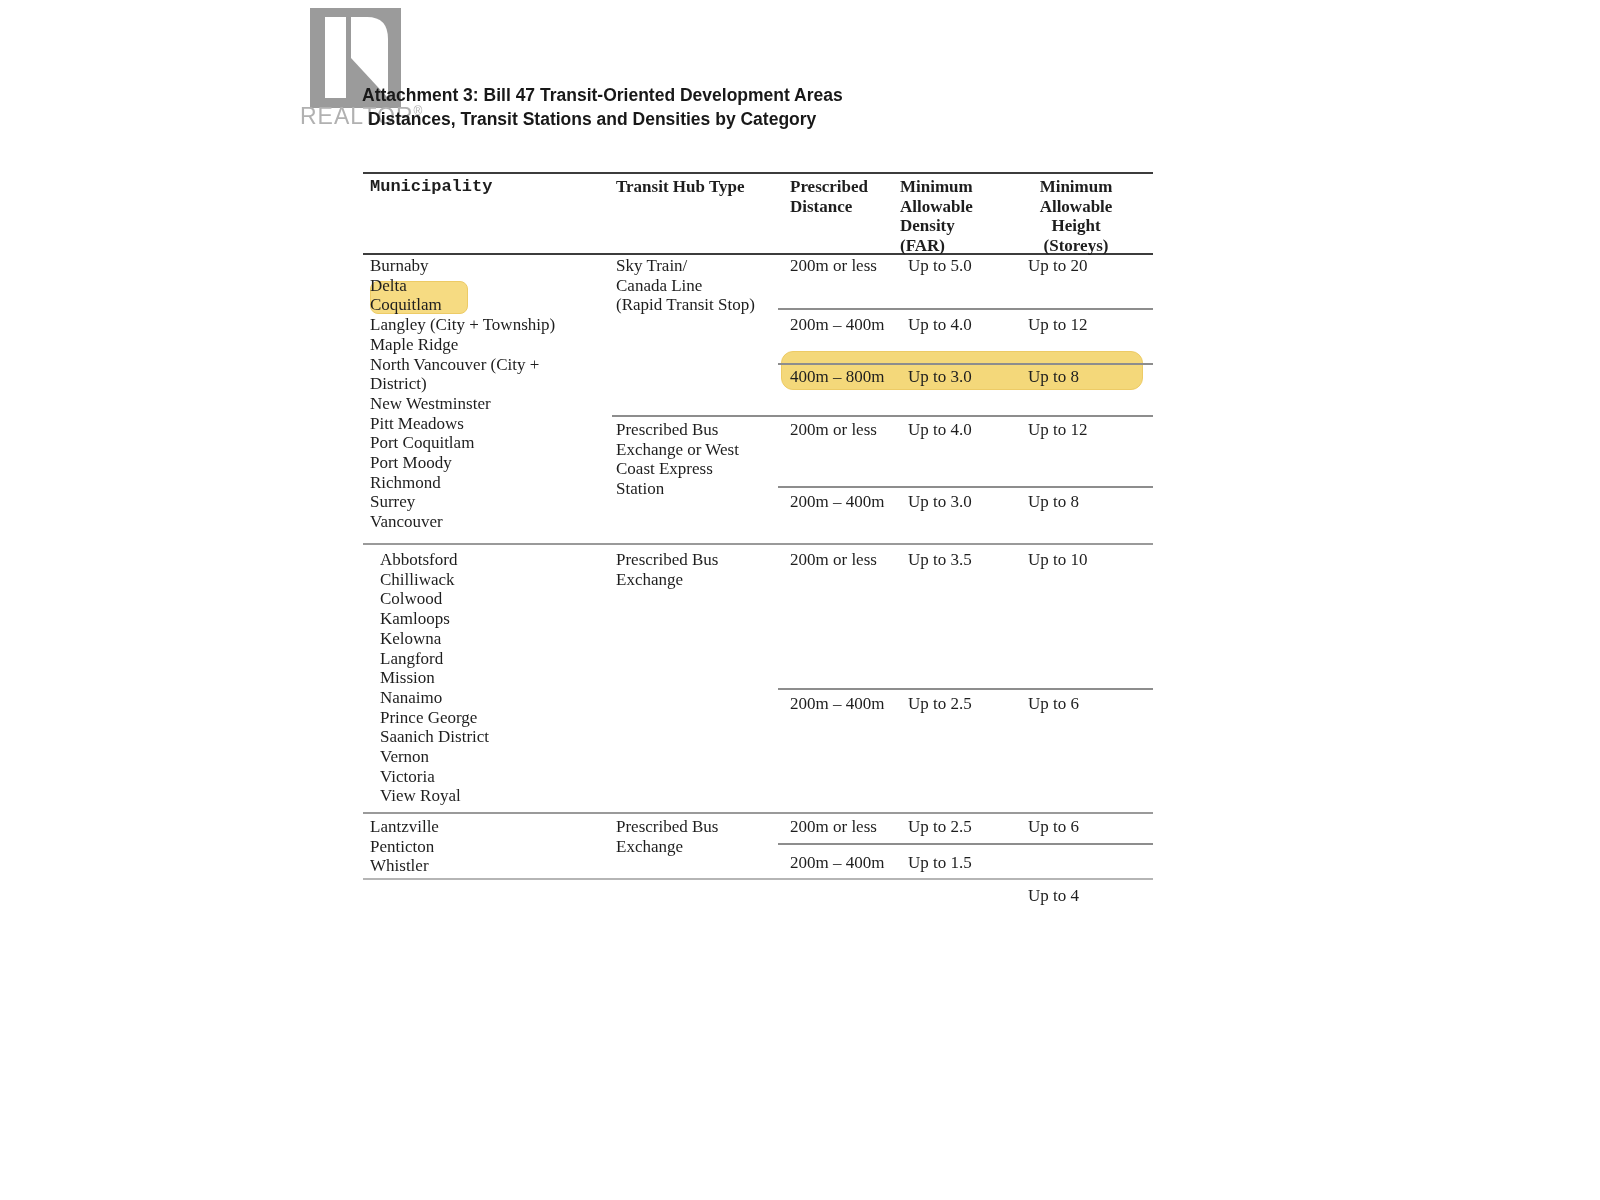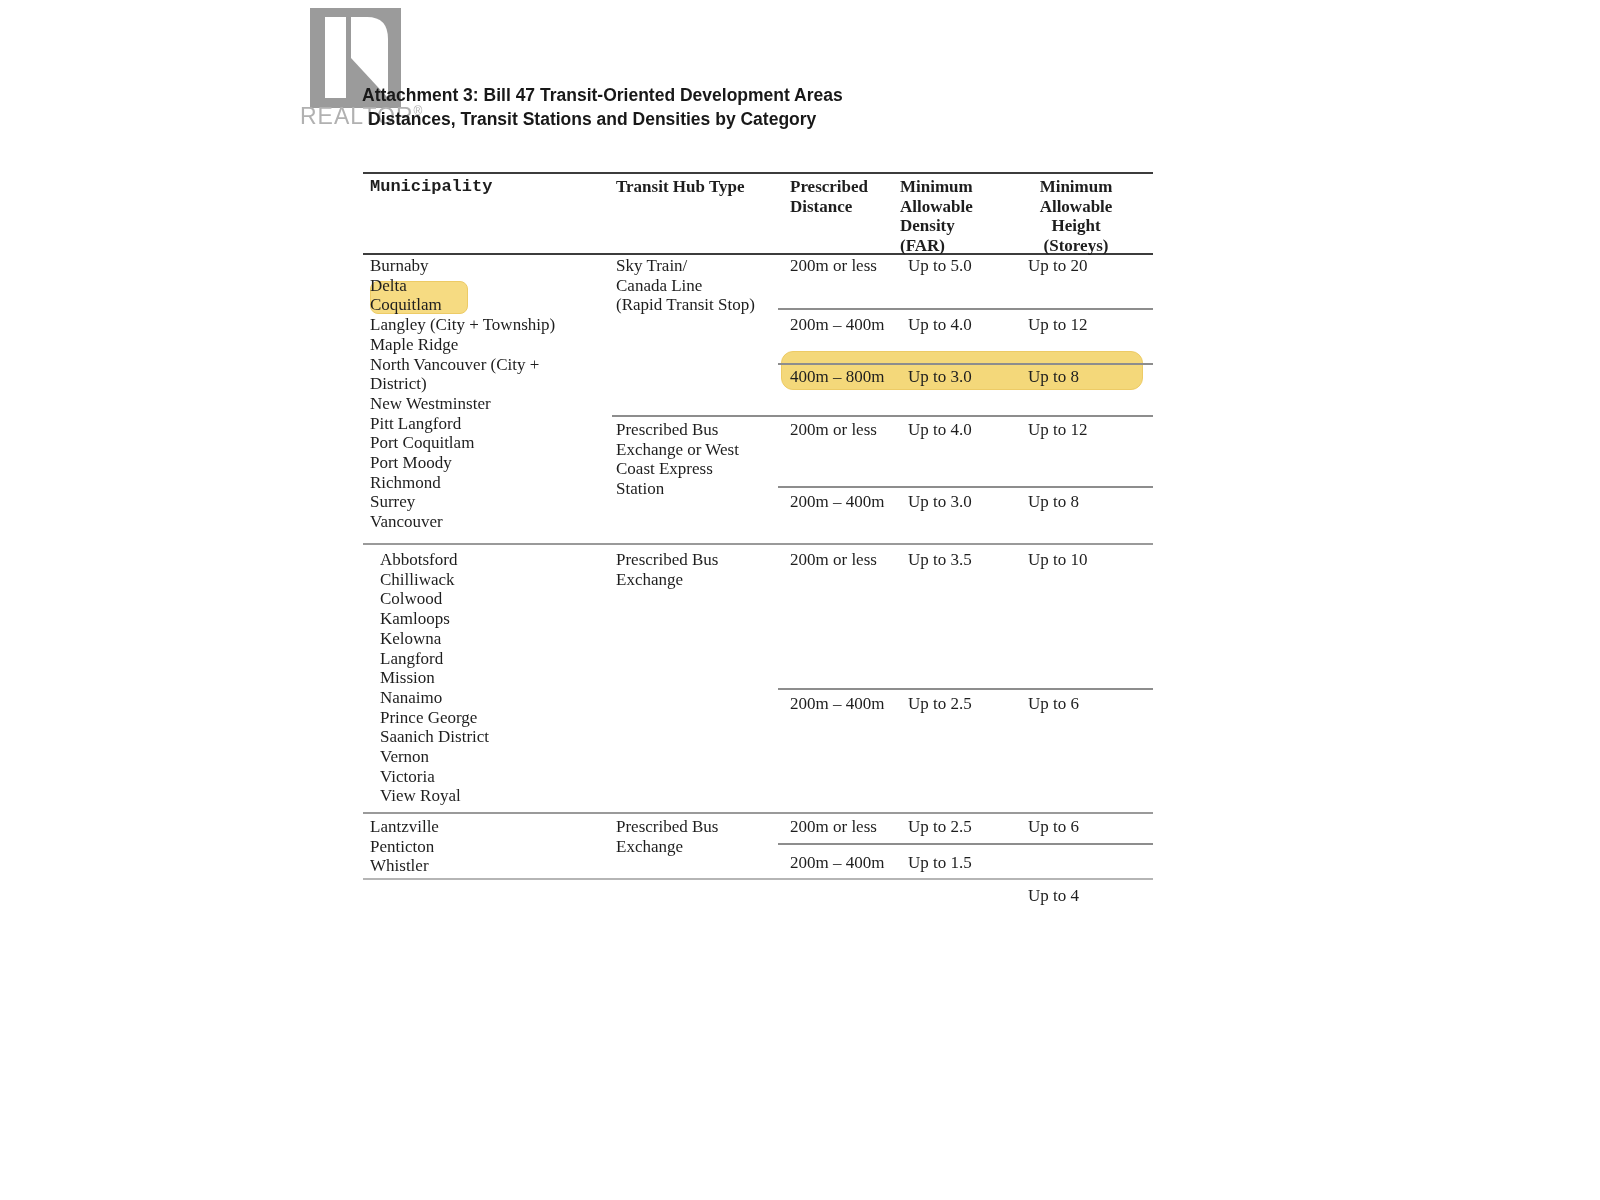--- a/index.html
+++ b/index.html
@@ -80,21 +80,21 @@
   <div class="th" style="left:1028px; top:177px; width:96px;text-align:center;">Minimum Allowable Height (Storeys)</div>
 
   <div class="cell" style="left:370px; top:256px; width:225px;">
     <div class="mline">Burnaby</div>
     <div class="mline">Delta</div>
     <div class="mline">Coquitlam</div>
     <div class="mline">Langley (City + Township)</div>
     <div class="mline">Maple Ridge</div>
     <div class="mline">North Vancouver (City + District)</div>
     <div class="mline">New Westminster</div>
-    <div class="mline">Pitt Langford</div>
+    <div class="mline">Pitt Meadows</div>
     <div class="mline">Port Coquitlam</div>
     <div class="mline">Port Moody</div>
     <div class="mline">Richmond</div>
     <div class="mline">Surrey</div>
     <div class="mline">Vancouver</div>
   </div>
 
   <div class="cell" style="left:616px; top:256px; width:170px;">
     <div class="hline">Sky Train/</div>
     <div class="hline">Canada Line</div>

